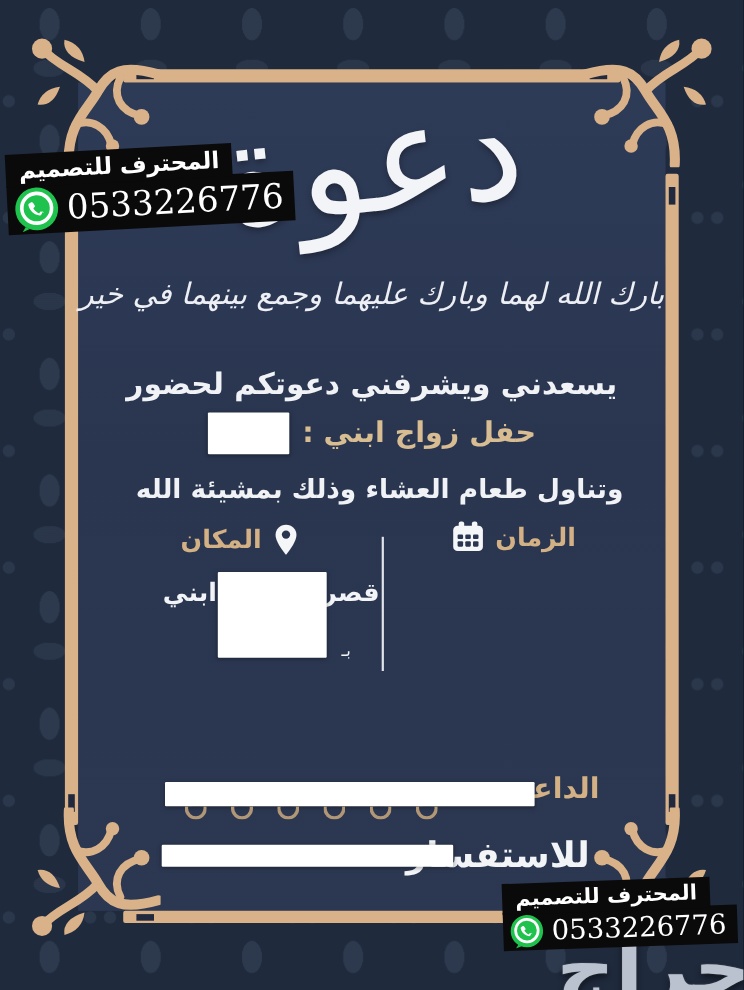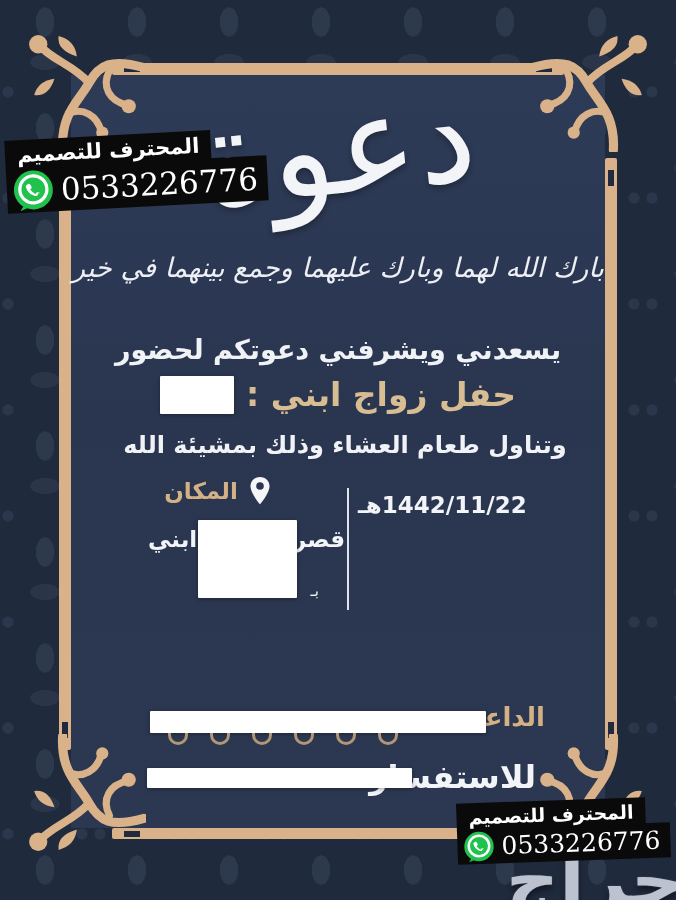--- a/index.html
+++ b/index.html
@@ -27,21 +27,21 @@
   .c-bl{left:24px;top:734px;transform:scaleY(-1);}
   .c-br{right:24px;top:734px;transform:scale(-1,-1);}
   
   .center{position:absolute;left:60px;right:60px;text-align:center;}
   .title{top:72px;font-size:132px;line-height:1.15;color:#f3f4f7;
     transform:rotate(-6deg);text-shadow:0 3px 6px rgba(0,0,0,.3);}
   .blessing{top:252px;font-size:27px;color:#edeff4;font-style:italic;letter-spacing:-1px;}
   .intro{top:334px;font-size:27px;font-weight:bold;color:#f0f2f6;}
   .event-row{position:absolute;left:0;right:0;top:375px;display:flex;direction:rtl;
     justify-content:center;align-items:center;gap:12px;}
-  .event-label{font-size:33px;font-weight:bold;color:#d8bc92;}
+  .event-label{font-size:26px;font-weight:bold;color:#d8bc92;}
   .redact{background:#ffffff;box-shadow:0 1px 4px rgba(0,0,0,.35);border-radius:1px;}
   .name-box{width:74px;height:38px;}
   .dinner{top:431px;font-size:24px;font-weight:bold;color:#f0f2f6;padding-left:14px;}
   
   .details{position:absolute;left:70px;top:476px;width:536px;height:145px;}
   .divider{position:absolute;left:277px;top:12px;width:2px;height:122px;background:rgba(240,243,247,.92);}
   .col{position:absolute;text-align:left;}
   .col-time{left:288px;top:0;width:220px;}
   .col-place{left:20px;top:0;width:255px;}
   .col-head{display:flex;justify-content:center;align-items:center;gap:11px;}
@@ -173,21 +173,33 @@
     <span class="event-label">حفل زواج ابني :</span>
     <span class="redact name-box"></span>
   </div>
 
   <div class="center dinner" dir="rtl">وتناول طعام العشاء وذلك بمشيئة الله</div>
 
   <div class="details">
     <div class="divider"></div>
 
     <div class="col col-time">
-      <div class="hdate">1442/11/22هـ</div>
+      <div class="col-head">
+        <span class="cal">
+          <span class="dots">
+              <i></i>
+              <i></i>
+              <i></i>
+              <i></i>
+              <i></i>
+              <i></i>
+            </span>
+        </span>
+        <span class="col-label">الزمان</span>
+      </div>
     </div>
 
     <div class="col col-place">
       <div class="col-head">
         <span class="col-label">المكان</span>
         <svg width="22" height="30" viewBox="0 0 22 30">
           <path d="M11 1C5.5 1 1.5 5 1.5 10.3c0 7 9.5 18 9.5 18s9.5-11 9.5-18C20.5 5 16.5 1 11 1z" fill="#f5f6f8"></path>
           <circle cx="11" cy="10" r="3.8" fill="#2a3650"></circle>
         </svg>
       </div>

